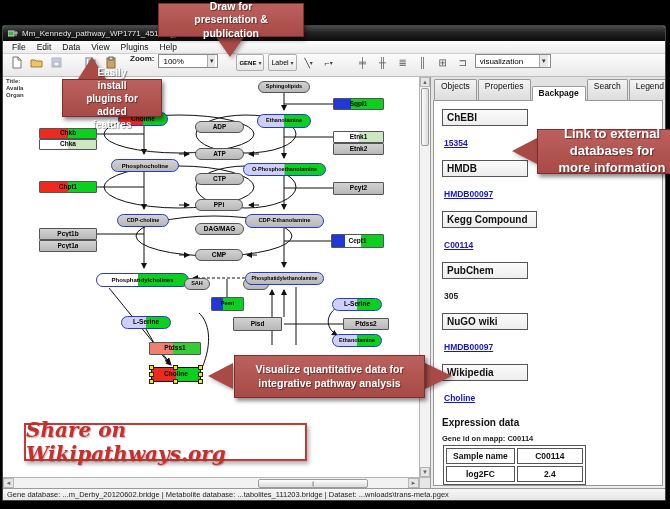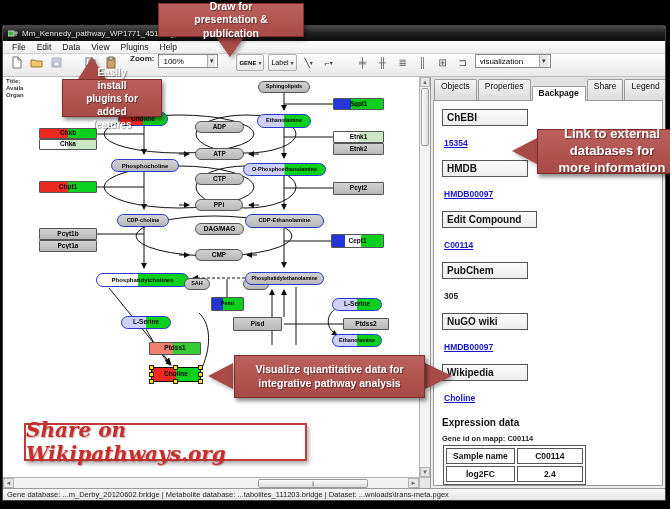--- a/index.html
+++ b/index.html
@@ -381,29 +381,29 @@
         <div class="arr bot">▼</div>
       </div>
       <div class="corner"></div>
     </div>
 
     <div class="panel">
       <div class="tabs">
         <span class="tab">Objects</span>
         <span class="tab">Properties</span>
         <span class="tab active">Backpage</span>
-        <span class="tab">Share</span>
+        <span class="tab">Search</span>
         <span class="tab">Legend</span>
       </div>
       <div class="panel-body">
         <div class="bp-header first">ChEBI</div>
         <div class="bp-item"><a class="bp-link">15354</a></div>
         <div class="bp-header">HMDB</div>
         <div class="bp-item"><a class="bp-link">HMDB00097</a></div>
-        <div class="bp-header wide">Edit Compound</div>
+        <div class="bp-header wide">Kegg Compound</div>
         <div class="bp-item"><a class="bp-link">C00114</a></div>
         <div class="bp-header">PubChem</div>
         <div class="bp-item"><span class="bp-plain">305</span></div>
         <div class="bp-header">NuGO wiki</div>
         <div class="bp-item"><a class="bp-link">HMDB00097</a></div>
         <div class="bp-header">Wikipedia</div>
         <div class="bp-item"><a class="bp-link">Choline</a></div>
         <div class="expr-head">Expression data</div>
         <div class="geneid">Gene id on mapp: C00114</div>
         <table class="expr">

